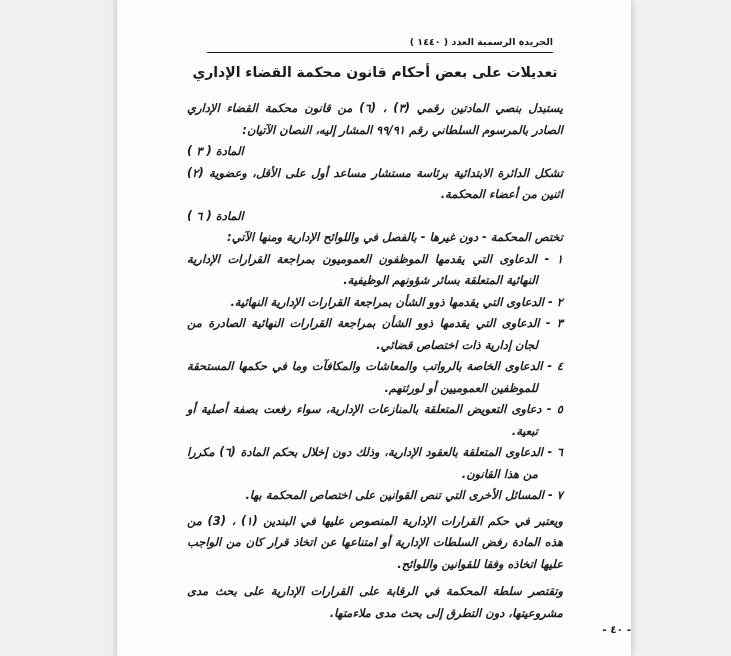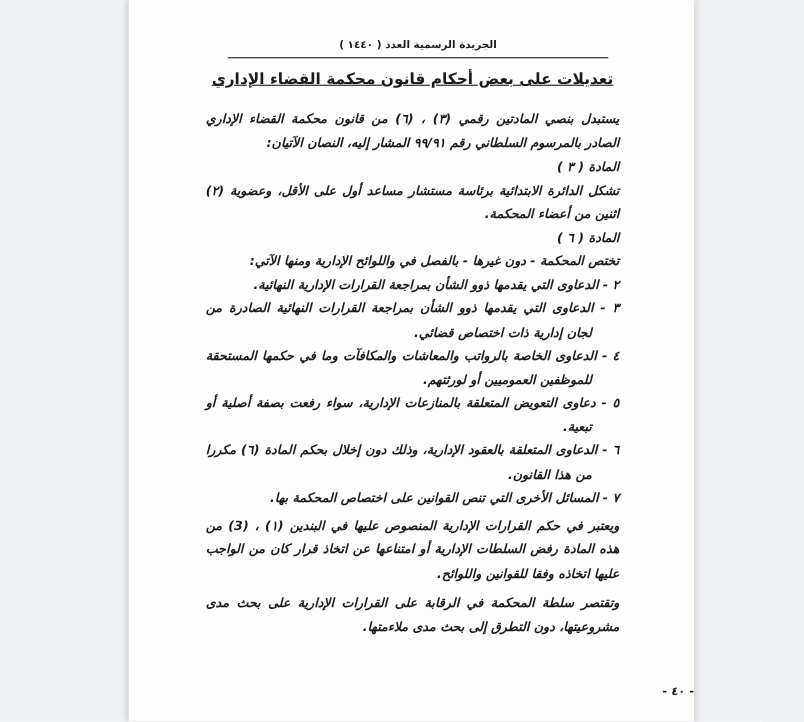--- a/index.html
+++ b/index.html
@@ -32,41 +32,40 @@
     direction: rtl;
     color: #1b1b1b;
     font-weight: bold;
     font-size: 11.5px;
     line-height: 21.5px;
   }
   .gazette-header {
     margin: 36px 10px 0 20px;
     padding-bottom: 4px;
     border-bottom: 1.5px solid #1d1d1d;
-    text-align: center;
+    text-align: right;
     font-size: 9.5px;
     line-height: 12px;
   }
   .doc-title {
     margin-top: 9px;
     text-align: center;
     font-size: 14px;
     line-height: 20px;
-    text-decoration: underline;
   }
   p {
     margin: 0;
     text-align: justify;
     font-style: italic;
   }
   .intro {
     margin-top: 16px;
   }
   .article-heading {
-    text-align: right;
+    text-align: left;
   }
   .list-item {
     padding-right: 25px;
     text-indent: -25px;
   }
   .closing-a {
     margin-top: 4px;
   }
   .closing-b {
     margin-top: 6px;
@@ -99,20 +98,24 @@
 
     <p class="article-heading">المادة ( ٣ )</p>
 
     <p>تشكل الدائرة الابتدائية برئاسة مستشار مساعد أول على الأقل، وعضوية (٢) اثنين من أعضاء المحكمة.</p>
 
     <p class="article-heading">المادة ( ٦ )</p>
 
     <p>تختص المحكمة - دون غيرها - بالفصل في واللوائح الإدارية ومنها الآتي:</p>
 
     <p class="list-item">
+      <span>١ -</span>
+      <span>الدعاوى التي يقدمها الموظفون العموميون بمراجعة القرارات الإدارية النهائية المتعلقة بسائر شؤونهم الوظيفية.</span>
+    </p>
+    <p class="list-item">
       <span>٢ -</span>
       <span>الدعاوى التي يقدمها ذوو الشأن بمراجعة القرارات الإدارية النهائية.</span>
     </p>
     <p class="list-item">
       <span>٣ -</span>
       <span>الدعاوى التي يقدمها ذوو الشأن بمراجعة القرارات النهائية الصادرة من لجان إدارية ذات اختصاص قضائي.</span>
     </p>
     <p class="list-item">
       <span>٤ -</span>
       <span>الدعاوى الخاصة بالرواتب والمعاشات والمكافآت وما في حكمها المستحقة للموظفين العموميين أو لورثتهم.</span>

